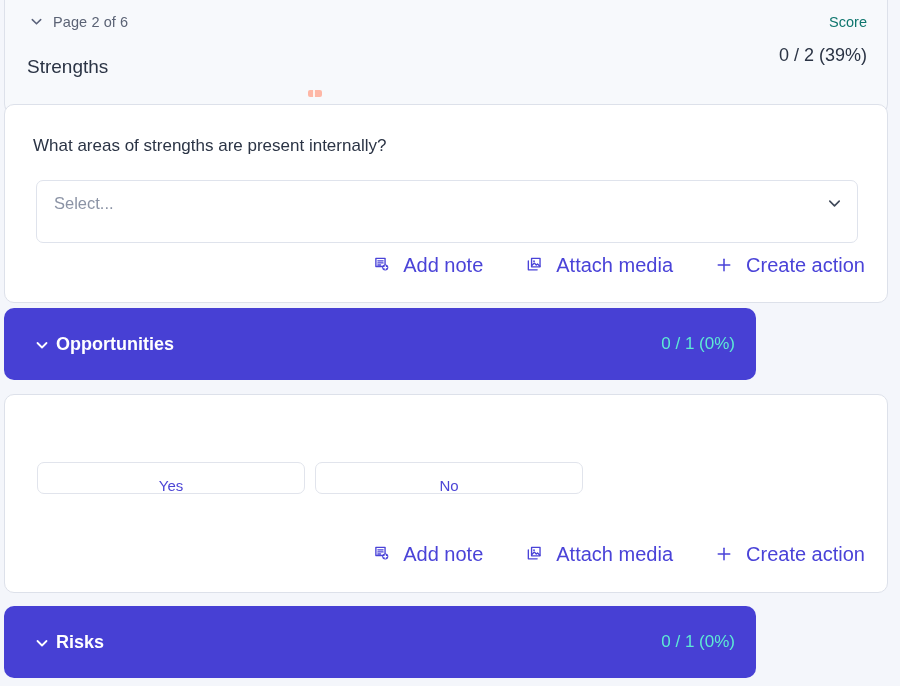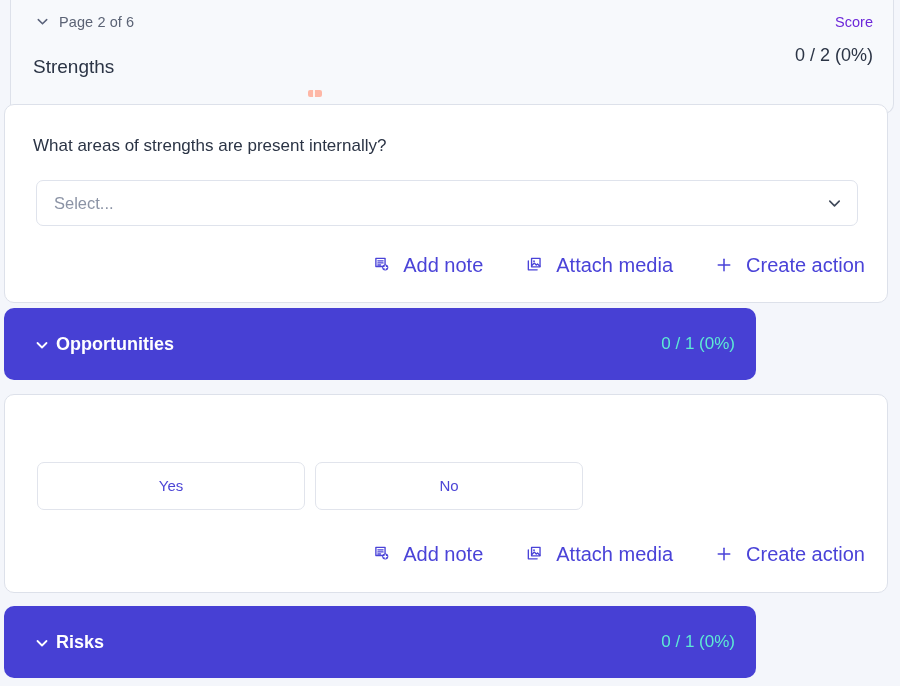--- a/index.html
+++ b/index.html
@@ -33,21 +33,20 @@
   }
 
   
   .page-header {
     top: 0;
     height: 114px;
     background: #f7f9fc;
     border-radius: 0 0 10px 10px;
     border-top: none;
     padding: 0;
-    margin-left: 6px;
   }
   .ph-row1 {
     position: absolute;
     left: 0; right: 0; top: 11px;
     height: 22px;
   }
   .ph-chev {
     position: absolute;
     left: 24px;
     top: 3px;
@@ -63,21 +62,21 @@
     font-size: 14.5px;
     color: #5b6375;
     letter-spacing: 0.1px;
     line-height: 22px;
   }
   .ph-scorelabel {
     position: absolute;
     right: 20px;
     top: 0;
     font-size: 14.5px;
-    color: #6d28d9;
+    color: #0f766e;
     line-height: 22px;
   }
   .ph-row2 {
     position: absolute;
     left: 0; right: 0; top: 41px;
     height: 30px;
   }
   .ph-title {
     position: absolute;
     left: 22px;
@@ -129,21 +128,21 @@
     line-height: 24px;
     white-space: nowrap;
   }
 
   
   .q-select {
     position: absolute;
     left: 31px;
     top: 75px;
     width: 822px;
-    height: 46px;
+    height: 63px;
     box-sizing: border-box;
     background: #ffffff;
     border: 1px solid #dfe3ec;
     border-radius: 7px;
   }
   .q-select-placeholder {
     position: absolute;
     left: 17px;
     top: 0;
     line-height: 44px;
@@ -163,21 +162,21 @@
   
   .choice-row {
     position: absolute;
     left: 32px;
     top: 67px;
     height: 48px;
   }
   .choice-btn {
     position: absolute;
     top: 0;
-    height: 48px;
+    height: 32px;
     width: 268px;
     box-sizing: border-box;
     background: #ffffff;
     border: 1px solid #e1e4ec;
     border-radius: 7px;
     color: #4c45d6;
     font-size: 15px;
     font-family: "Liberation Sans", sans-serif;
     line-height: 46px;
     text-align: center;
@@ -272,21 +271,21 @@
       <span class="ph-chev">
         <svg viewBox="0 0 16 16" width="15" height="15" fill="none" stroke="currentColor" stroke-width="1.6" stroke-linecap="round" stroke-linejoin="round">
           <polyline points="3.5,6 8,10.5 12.5,6"></polyline>
         </svg>
       </span>
       <span class="ph-pagelabel">Page 2 of 6</span>
       <span class="ph-scorelabel">Score</span>
     </div>
     <div class="ph-row2">
       <span class="ph-title">Strengths</span>
-      <span class="ph-score">0 / 2 (0%)</span>
+      <span class="ph-score">0 / 2 (39%)</span>
     </div>
   </div>
 
   <div class="tick-marker"></div>
 
   <div class="card q-card-1">
     <div class="q-text">What areas of strengths are present internally?</div>
 
     <div class="q-select">
       <span class="q-select-placeholder">Select...</span>

